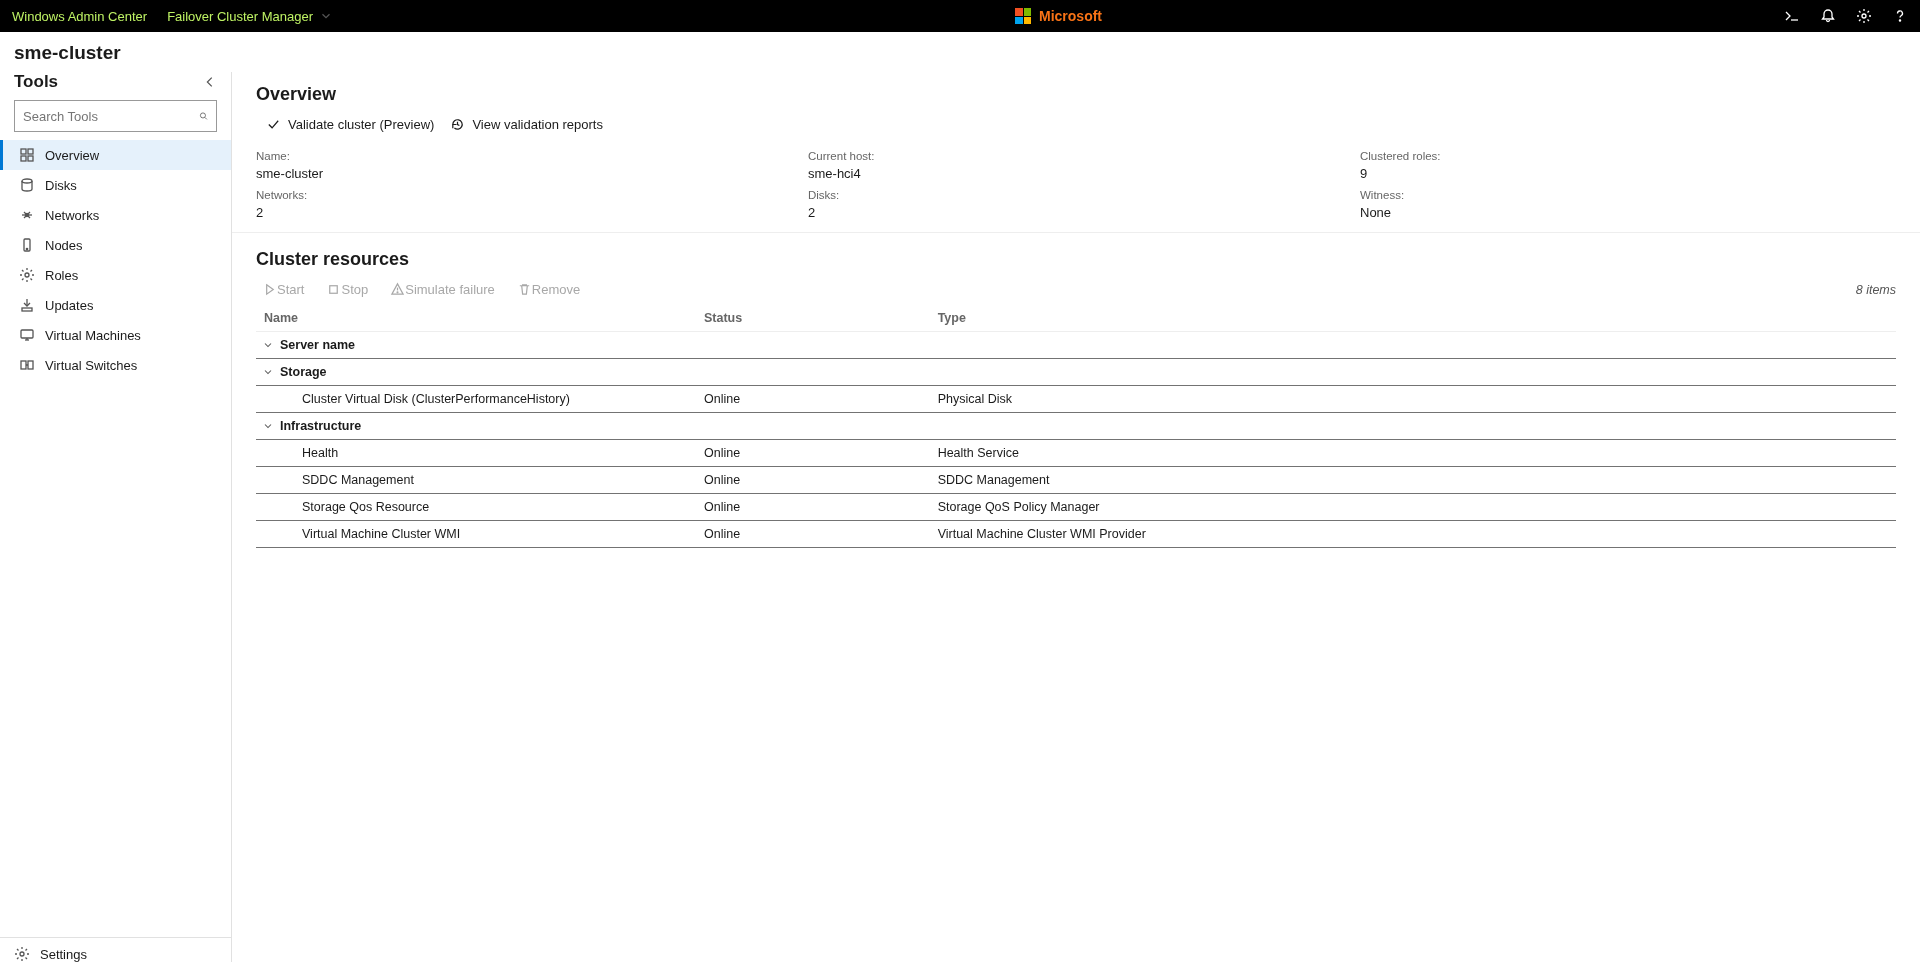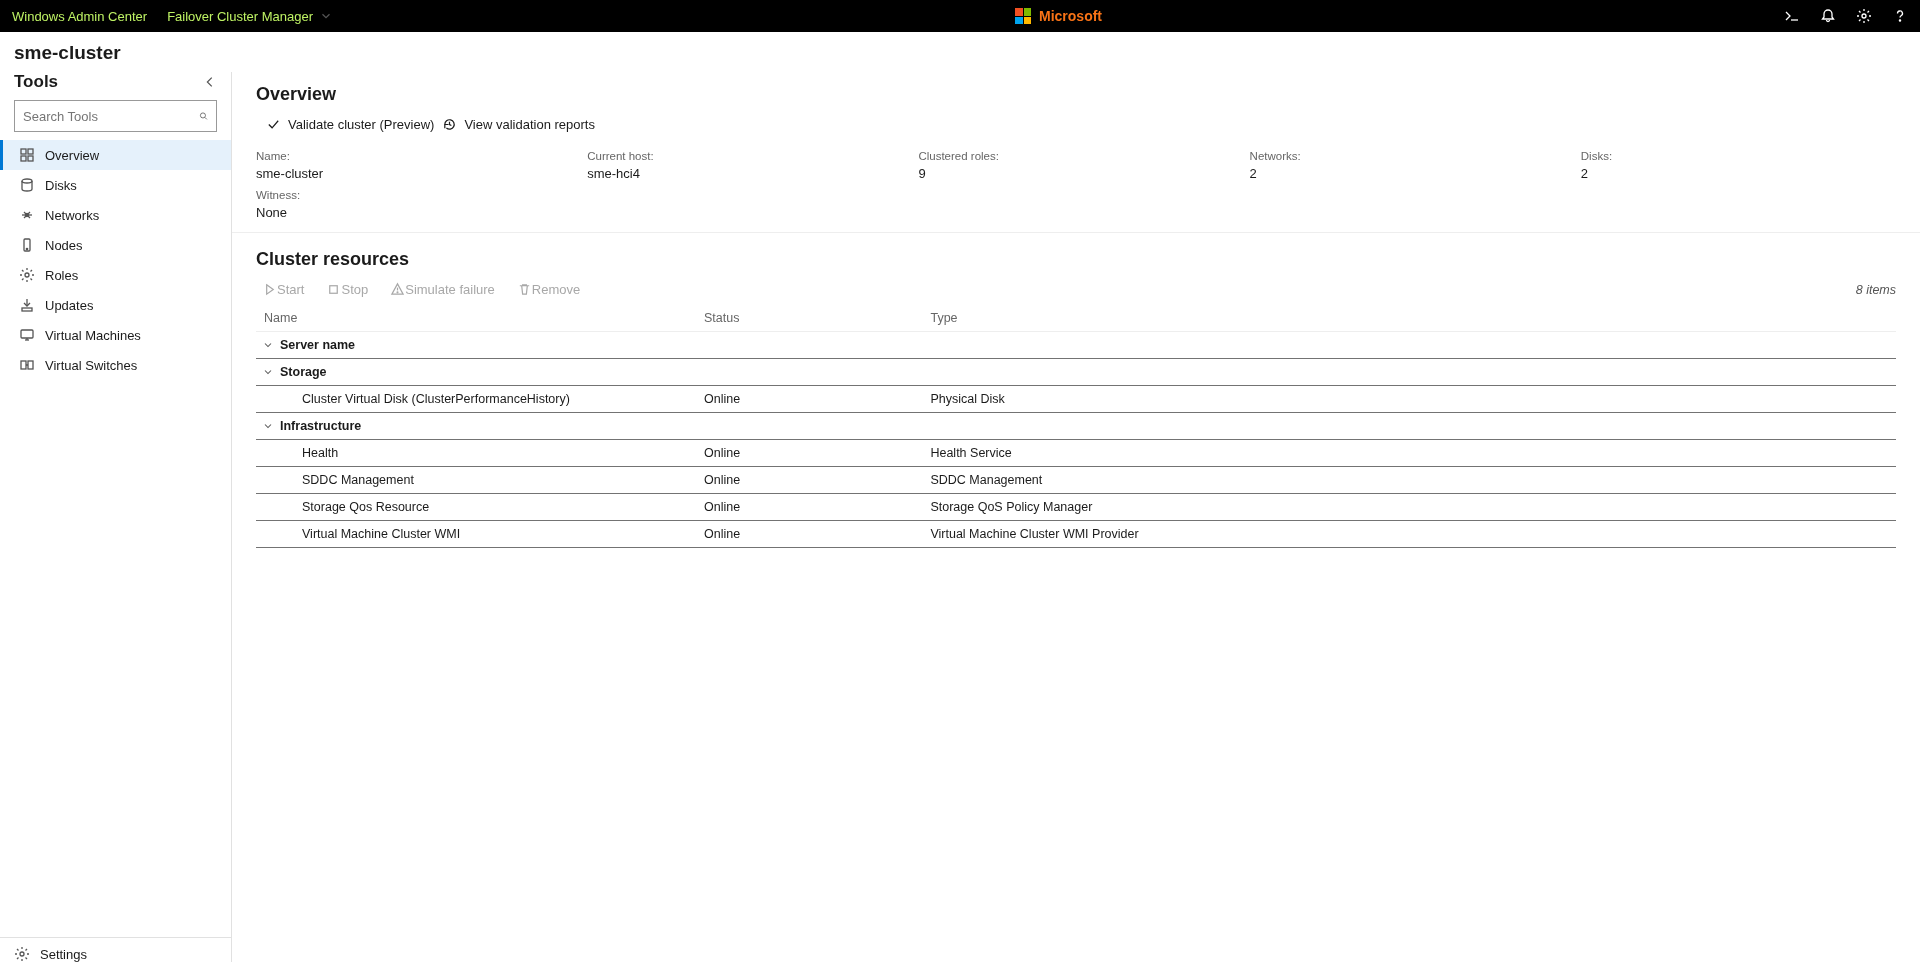--- a/index.html
+++ b/index.html
@@ -32,34 +32,34 @@
   .search svg{width:14px;height:14px;stroke:#555;fill:none;stroke-width:1.4}
   .nav{list-style:none;flex:1;overflow:auto}
   .nav li{display:flex;align-items:center;gap:10px;padding:7px 14px 7px 16px;cursor:pointer;font-size:13px;border-left:3px solid transparent}
   .nav li.active{background:#e5f1fb;border-left-color:#0078d4}
   .nav-icon{width:16px;height:16px;display:flex}
   .nav-icon svg{width:16px;height:16px;stroke:#555;fill:none;stroke-width:1.3}
   .sidebar-footer{border-top:1px solid #e1e1e1;padding:8px 14px;display:flex;align-items:center;gap:10px;cursor:pointer;font-size:13px}
   
   .main{flex:1;padding:12px 24px;overflow:auto}
   .section-title{font-size:18px;font-weight:700;margin-bottom:12px}
-  .actions{display:flex;gap:8px;margin:4px 0 18px 10px}
+  .actions{display:flex;gap:16px;margin:4px 0 18px 10px}
   .action{display:flex;align-items:center;gap:7px;font-size:13px;color:#1b1b1b;cursor:pointer}
   .action svg{width:15px;height:15px;stroke:#1b1b1b;fill:none;stroke-width:1.3}
-  .info-grid{display:grid;grid-template-columns:repeat(5,1fr);gap:8px 16px;margin-bottom:12px}
+  .info-grid{display:grid;grid-template-columns:repeat(3,1fr);gap:8px 16px;margin-bottom:12px}
   .info-label{font-size:11.5px;color:#666}
   .info-value{font-size:13px;color:#1b1b1b;margin-top:4px}
   .divider{border:none;border-top:1px solid #eee;margin:12px -24px 16px}
   .res-toolbar{display:flex;justify-content:space-between;align-items:center;margin:4px 0 8px}
   .res-actions{display:flex;gap:22px;margin-left:6px}
   .res-action{display:flex;align-items:center;font-size:13px;color:#a8a8a8;cursor:default}
   .res-action svg{width:15px;height:15px;stroke:#a8a8a8;fill:none;stroke-width:1.3}
   .items-count{font-size:12.5px;font-style:italic;color:#555}
   table{width:100%;border-collapse:collapse;font-size:12.5px}
-  thead th{text-align:left;font-weight:400;color:#666;padding:6px 8px;border-bottom:1px solid #eee}
+  thead th{text-align:left;font-weight:700;color:#666;padding:6px 8px;border-bottom:1px solid #eee}
   tbody td{padding:6px 8px;border-bottom:1px solid #737373}
   .group-row td{font-weight:700;color:#1b1b1b}
   .name-cell{display:flex;align-items:center;gap:6px}
   .expander{width:12px;height:12px;stroke:#555;fill:none;stroke-width:1.4}
   .col-name{width:440px}
   .indent-0{padding-left:6px !important}
   .indent-1{padding-left:28px !important}
 </style>
 </head>
 <body>

